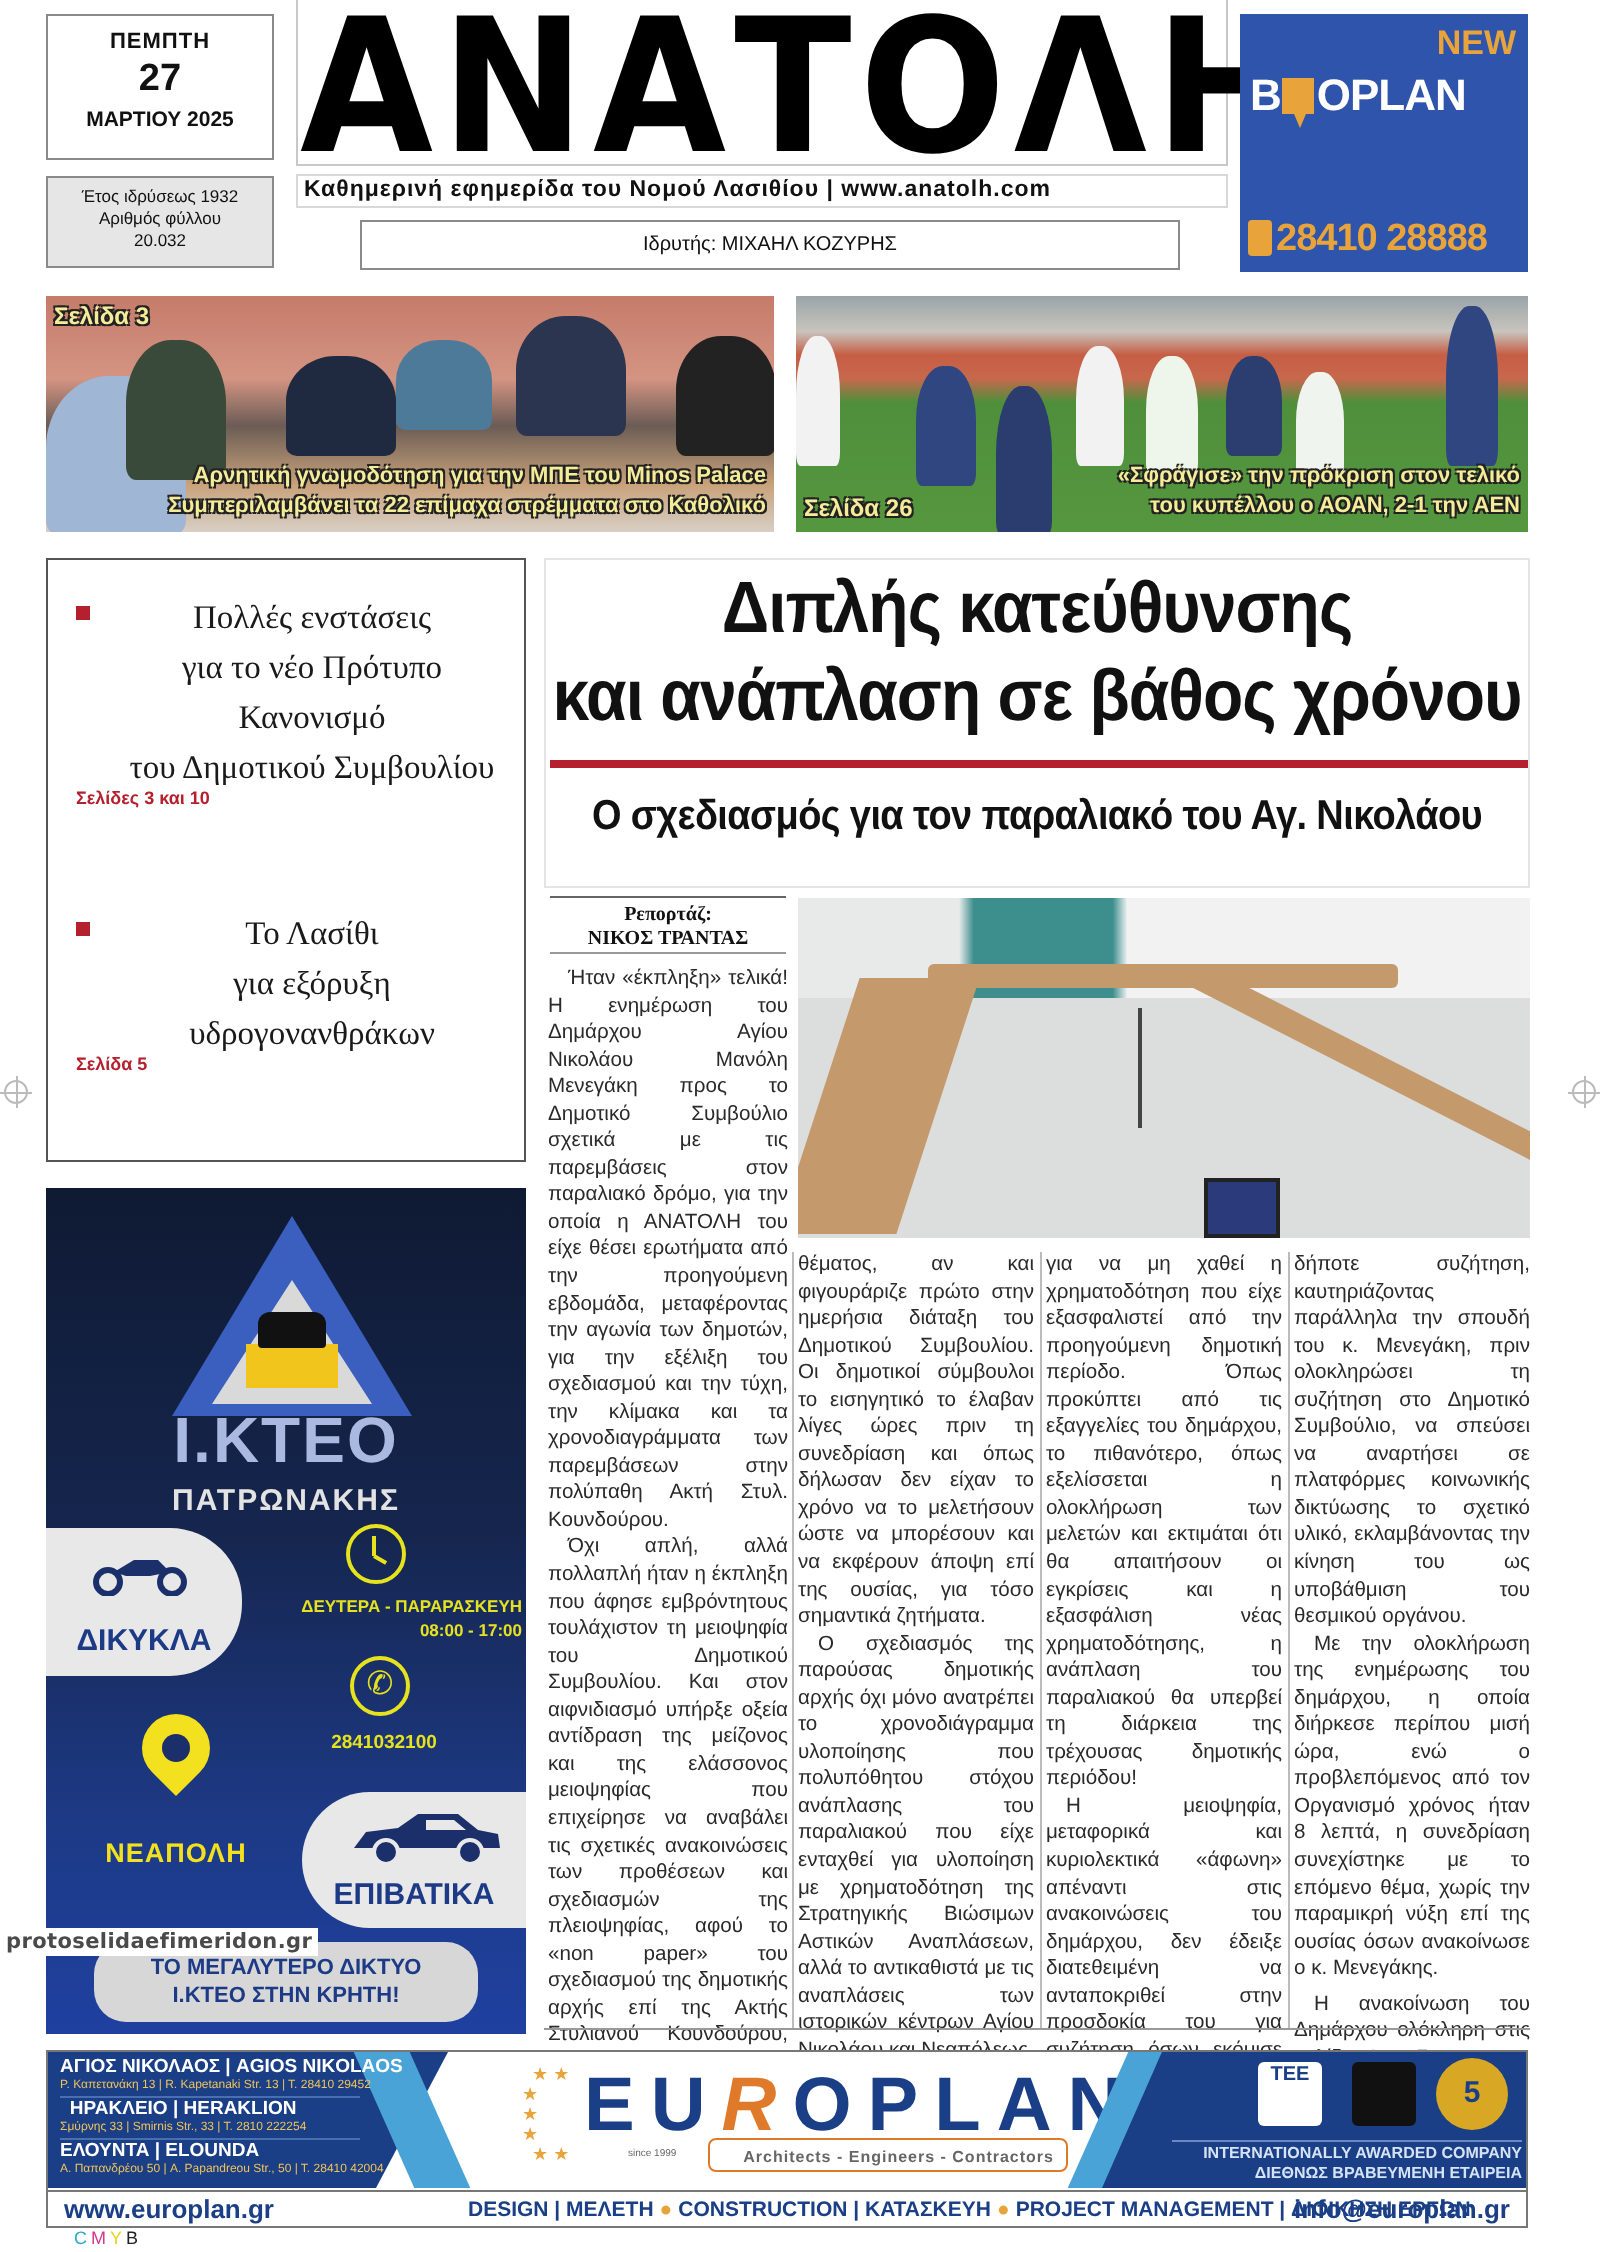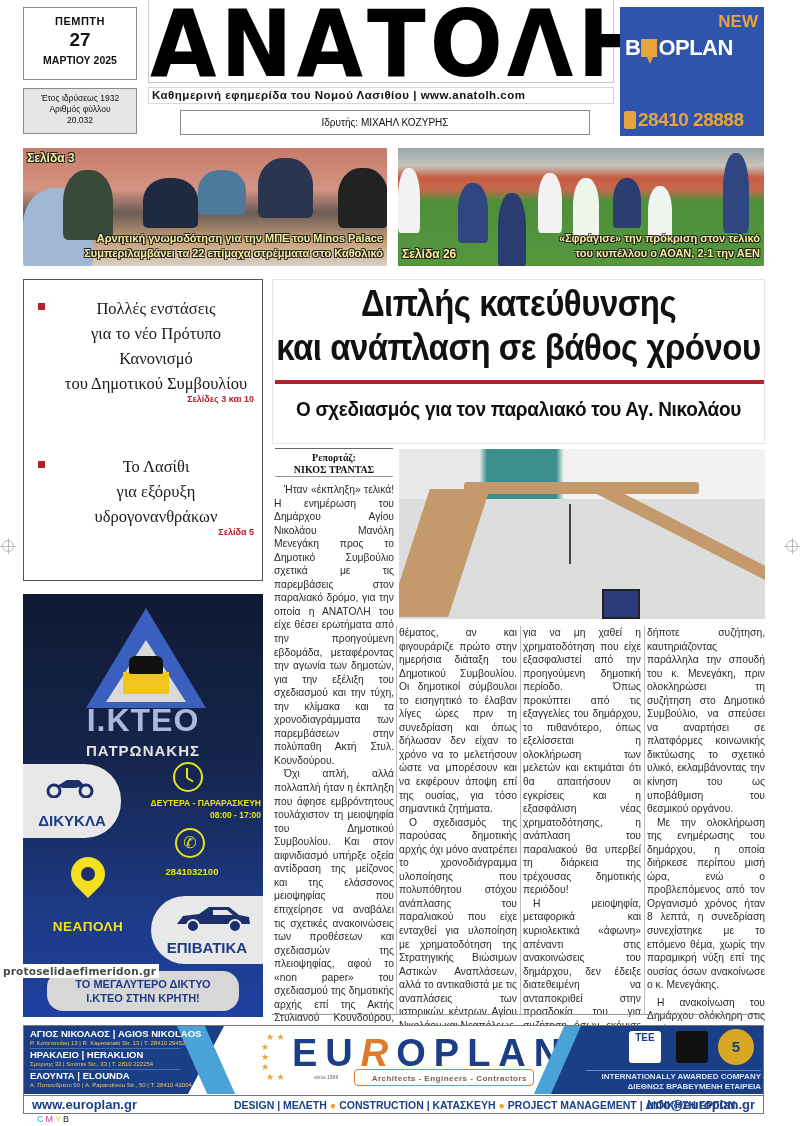--- a/index.html
+++ b/index.html
@@ -32,21 +32,21 @@
   .photo-right { left: 398px; top: 148px; width: 366px; height: 118px; background: linear-gradient(180deg, #9aa4a8 0%, #c8c4bd 15%, #c55e44 25%, #c7684c 35%, #4f8f3c 45%, #55973e 100%); }
   .photo .pg-label { position: absolute; color: #f5ec9a; font-weight: bold; font-size: 12px; text-shadow: 1px 1px 0 #222, -1px -1px 0 #222, 1px -1px 0 #222, -1px 1px 0 #222; }
   .photo .cap { position: absolute; right: 4px; color: #f5ec9a; font-weight: bold; font-size: 11px; text-align: right; line-height: 14px; text-shadow: 1px 1px 0 #222, -1px -1px 0 #222, 1px -1px 0 #222, -1px 1px 0 #222; white-space: nowrap; }
   .fig { position: absolute; border-radius: 45% 45% 10% 10%; }
 
   
   .teasers { left: 23px; top: 279px; width: 240px; height: 302px; border: 1px solid #555; font-family: "Liberation Serif", serif; }
   .teaser { position: absolute; left: 14px; width: 220px; }
   .teaser .bullet { position: absolute; left: 0; top: 7px; width: 7px; height: 7px; background: #b5202e; }
   .teaser .line { font-size: 16.5px; line-height: 25px; color: #1a1a1a; padding-left: 16px; text-align: center; }
-  .teaser .pages { font-family: "Liberation Sans", sans-serif; font-size: 9px; font-weight: bold; color: #b5202e; text-align: right; margin-top: -2px; padding-right: 4px; }
+  .teaser .pages { font-family: "Liberation Sans", sans-serif; font-size: 9px; font-weight: bold; color: #b5202e; margin-top: -2px; padding-right: 4px; }
 
   
   .lead-frame { left: 272px; top: 279px; width: 493px; height: 165px; border: 1px solid #e5e5e5; }
   .headline { left: 272px; top: 282px; width: 493px; text-align: center; font-weight: bold; font-size: 33px; line-height: 40px; letter-spacing: -0.5px; transform: scaleY(1.1); transform-origin: top; color: #111; }
   .red-rule { left: 275px; top: 380px; width: 489px; height: 4px; background: #b5202e; }
   .subhead { left: 272px; top: 398px; width: 493px; text-align: center; font-weight: bold; font-size: 19px; letter-spacing: -0.3px; transform: scaleY(1.1); color: #111; }
 
   .byline { left: 275px; top: 448px; width: 118px; text-align: center; font-family: "Liberation Serif", serif; font-weight: bold; font-size: 10px; line-height: 12px; border-top: 1px solid #666; padding-top: 3px; }
   .byline-rule { left: 275px; top: 476px; width: 118px; height: 1px; background: #999; }
 
@@ -288,21 +288,21 @@
 <div class="abs watermark">protoselidaefimeridon.gr</div>
 
 <div class="abs ad-euro">
   <div class="left-panel"></div>
   <div class="left-stripe"></div>
   <div class="branch" style="top:2px;">
     <div class="bn">ΑΓΙΟΣ ΝΙΚΟΛΑΟΣ | AGIOS NIKOLAOS</div>
     <div class="ba">Ρ. Καπετανάκη 13 | R. Kapetanaki Str. 13 | T. 28410 29452</div>
   </div>
   <div class="branch-sep" style="top:22px;"></div>
-  <div class="branch" style="top:23px;">
+  <div class="branch" style="top:23px;text-align:center;">
     <div class="bn">ΗΡΑΚΛΕΙΟ | HERAKLION</div>
     <div class="ba">Σμύρνης 33 | Smirnis Str., 33 | T. 2810 222254</div>
   </div>
   <div class="branch-sep" style="top:43px;"></div>
   <div class="branch" style="top:44px;">
     <div class="bn">ΕΛΟΥΝΤΑ | ELOUNDA</div>
     <div class="ba">Α. Παπανδρέου 50 | A. Papandreou Str., 50 | T. 28410 42004</div>
   </div>
 
   <div class="stars">&nbsp;&nbsp;★ ★<br>★<br>★<br>★<br>&nbsp;&nbsp;★ ★</div>

